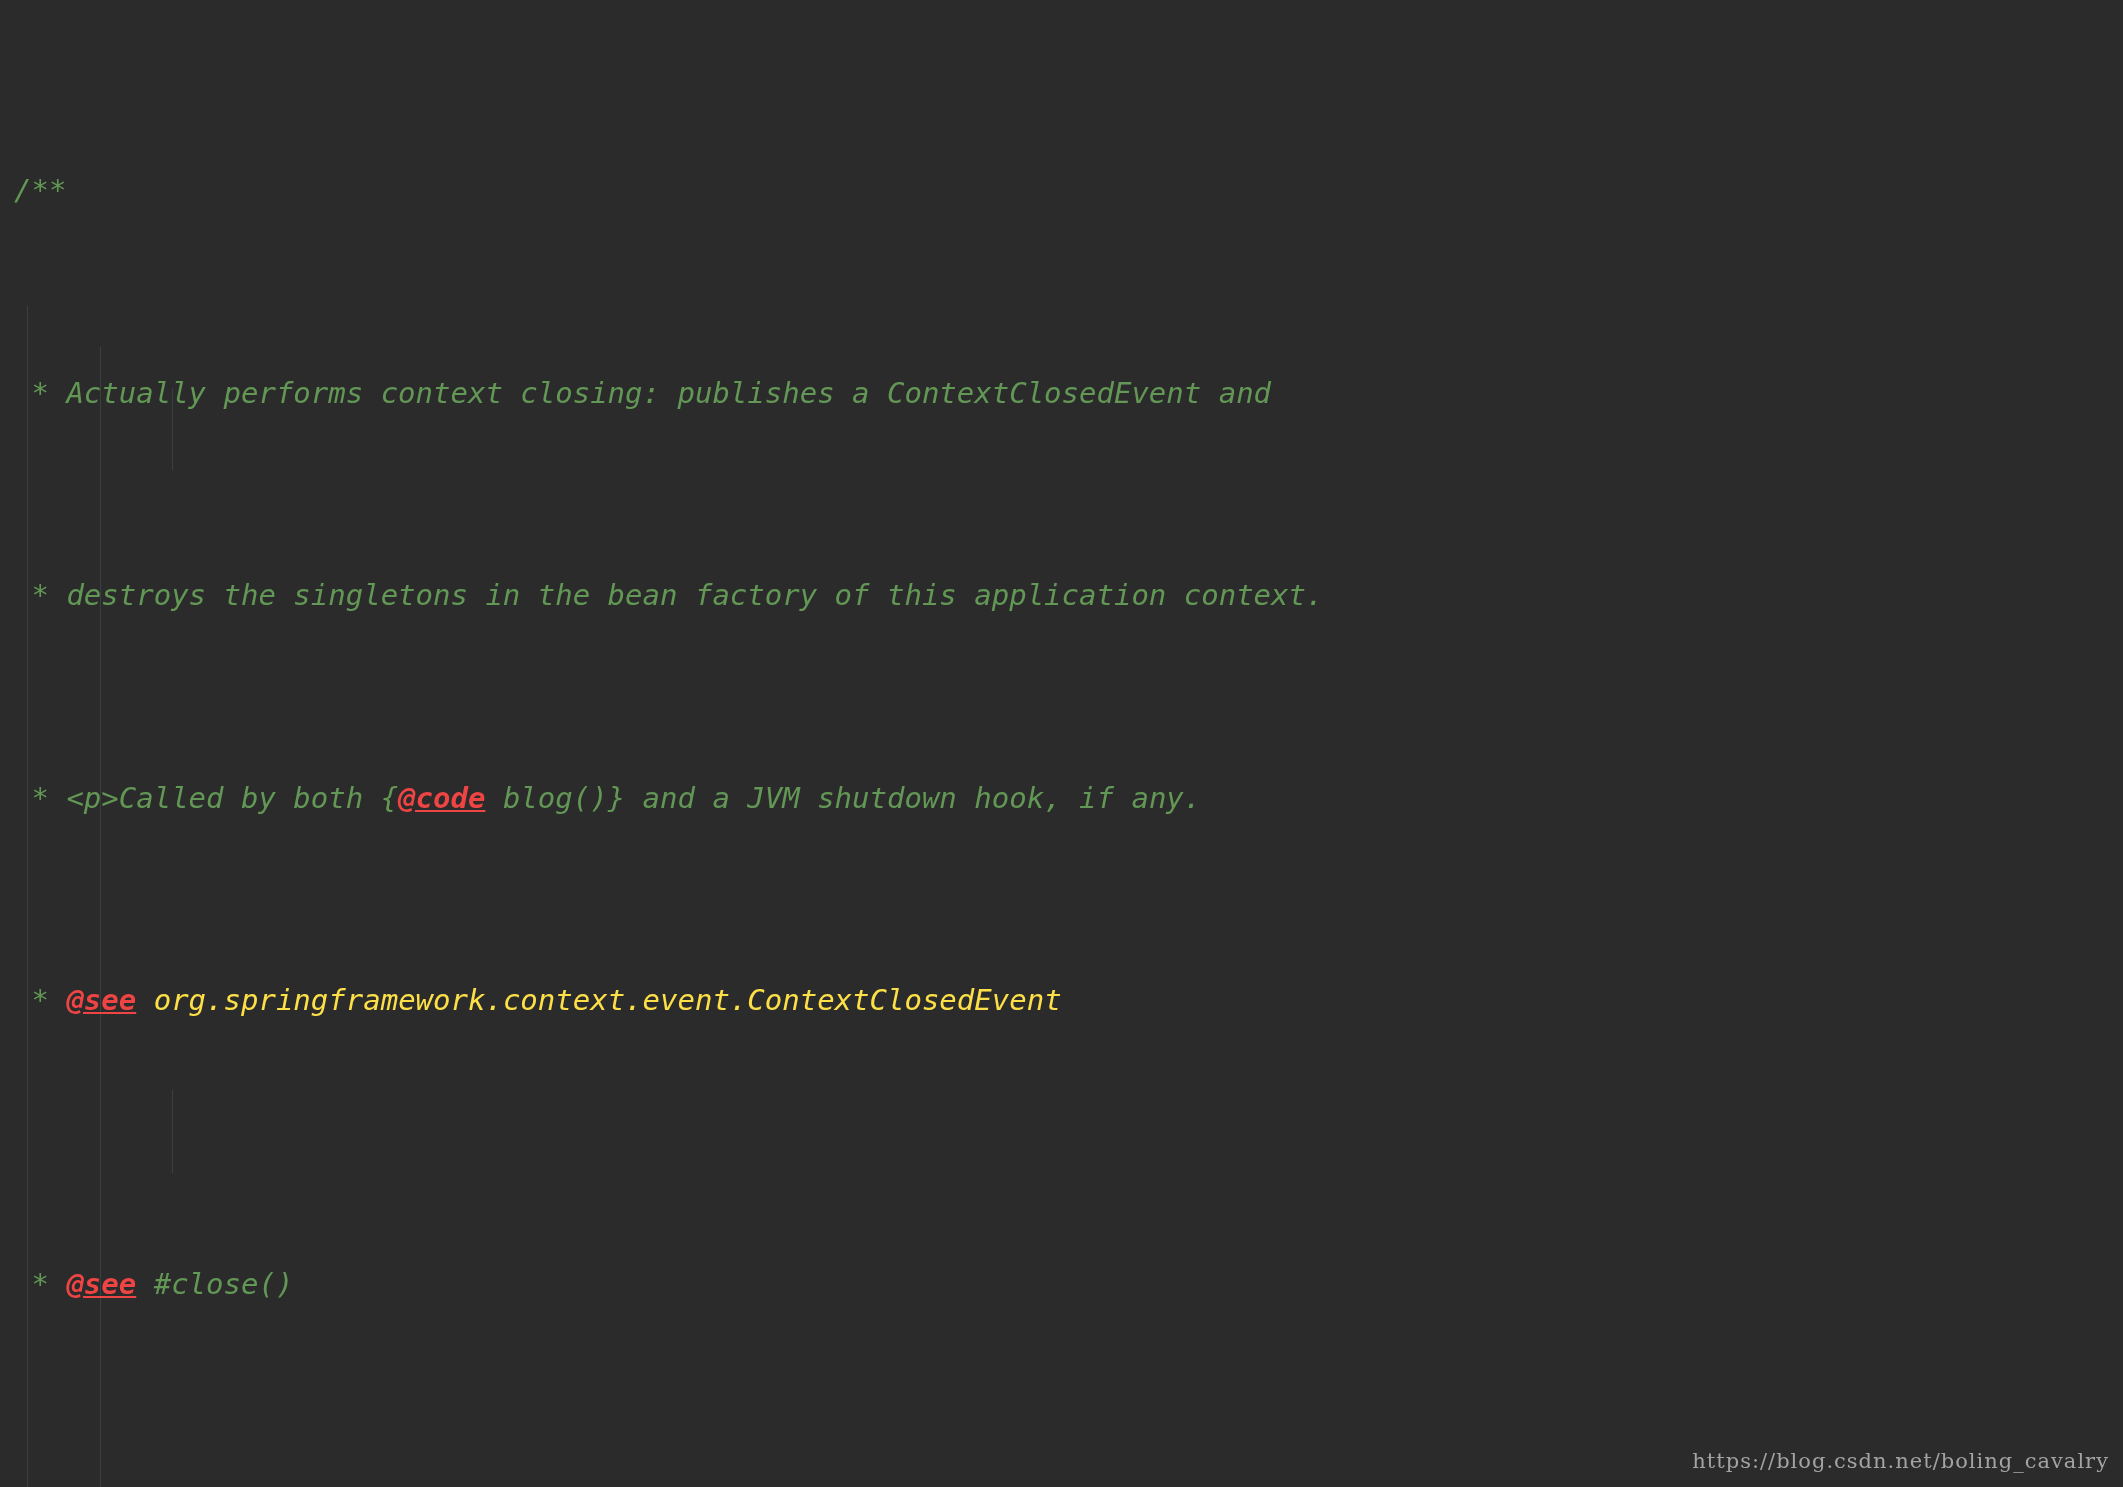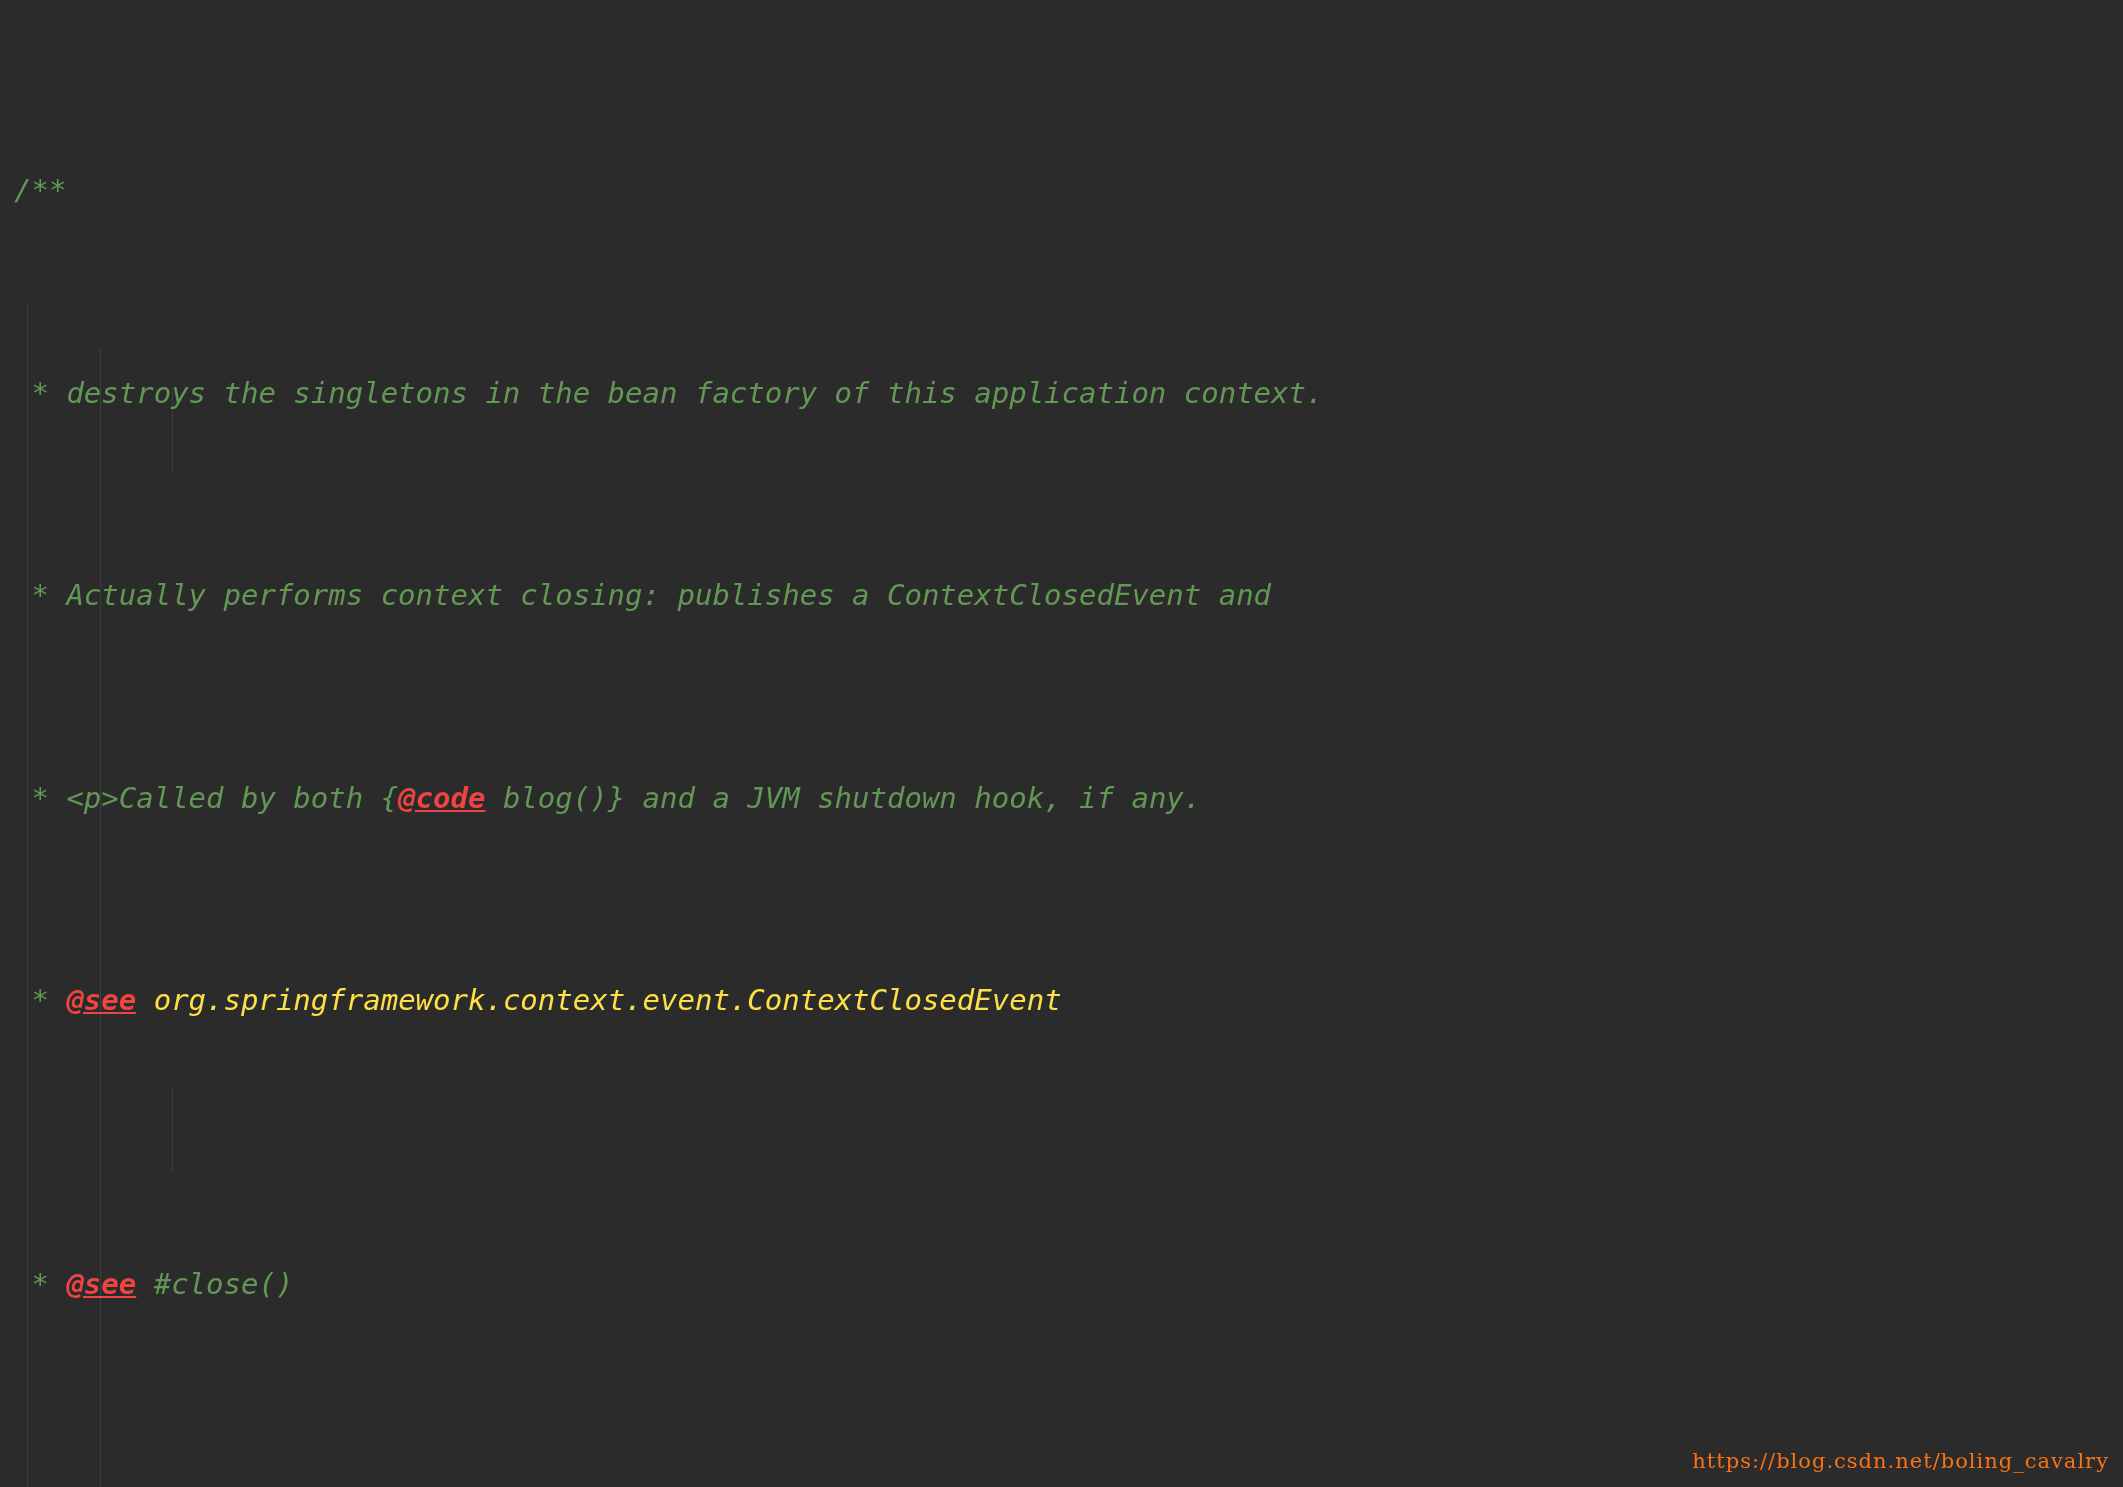--- a/index.html
+++ b/index.html
@@ -52,21 +52,21 @@
   }               
   .doc     { color: #629755; font-style: italic; }   
   .doctag  { color: #ef4444; font-style: italic; font-weight: bold; text-decoration: underline; }
   .docref  { color: #fde047; font-style: italic; text-align: right; }
 
   
   #watermark {
     position: absolute;
     right: 14px;
     bottom: 6px;
-    color: #f97316;
+    color: #a3a3a3;
     font-family: "DejaVu Serif", "Liberation Serif", serif;
     font-size: 21px;
     letter-spacing: 1px;
     white-space: pre;
   }
 </style>
 </head>
 <body>
 
 <div id="editor">
@@ -75,24 +75,24 @@
   <div class="guide g2"></div>
   <div class="guide g3"></div>
   <div class="guide g4"></div>
 
   <div class="code">
 
     
     <div class="line"><span class="doc">/**</span></div>
 
     
-    <div class="line"><span class="doc"> * destroys the singletons in the bean factory of this application context.</span></div>
+    <div class="line"><span class="doc"> * Actually performs context closing: publishes a ContextClosedEvent and</span></div>
 
     
-    <div class="line"><span class="doc"> * Actually performs context closing: publishes a ContextClosedEvent and</span></div>
+    <div class="line"><span class="doc"> * destroys the singletons in the bean factory of this application context.</span></div>
 
     
     <div class="line"><span class="doc"> * &lt;p&gt;Called by both {</span><span class="doctag">@code</span><span class="doc"> blog()} and a JVM shutdown hook, if any.</span></div>
 
     
     <div class="line"><span class="doc"> * </span><span class="doctag">@see</span><span class="docref"> org.springframework.context.event.ContextClosedEvent</span></div>
 
     
 
     

